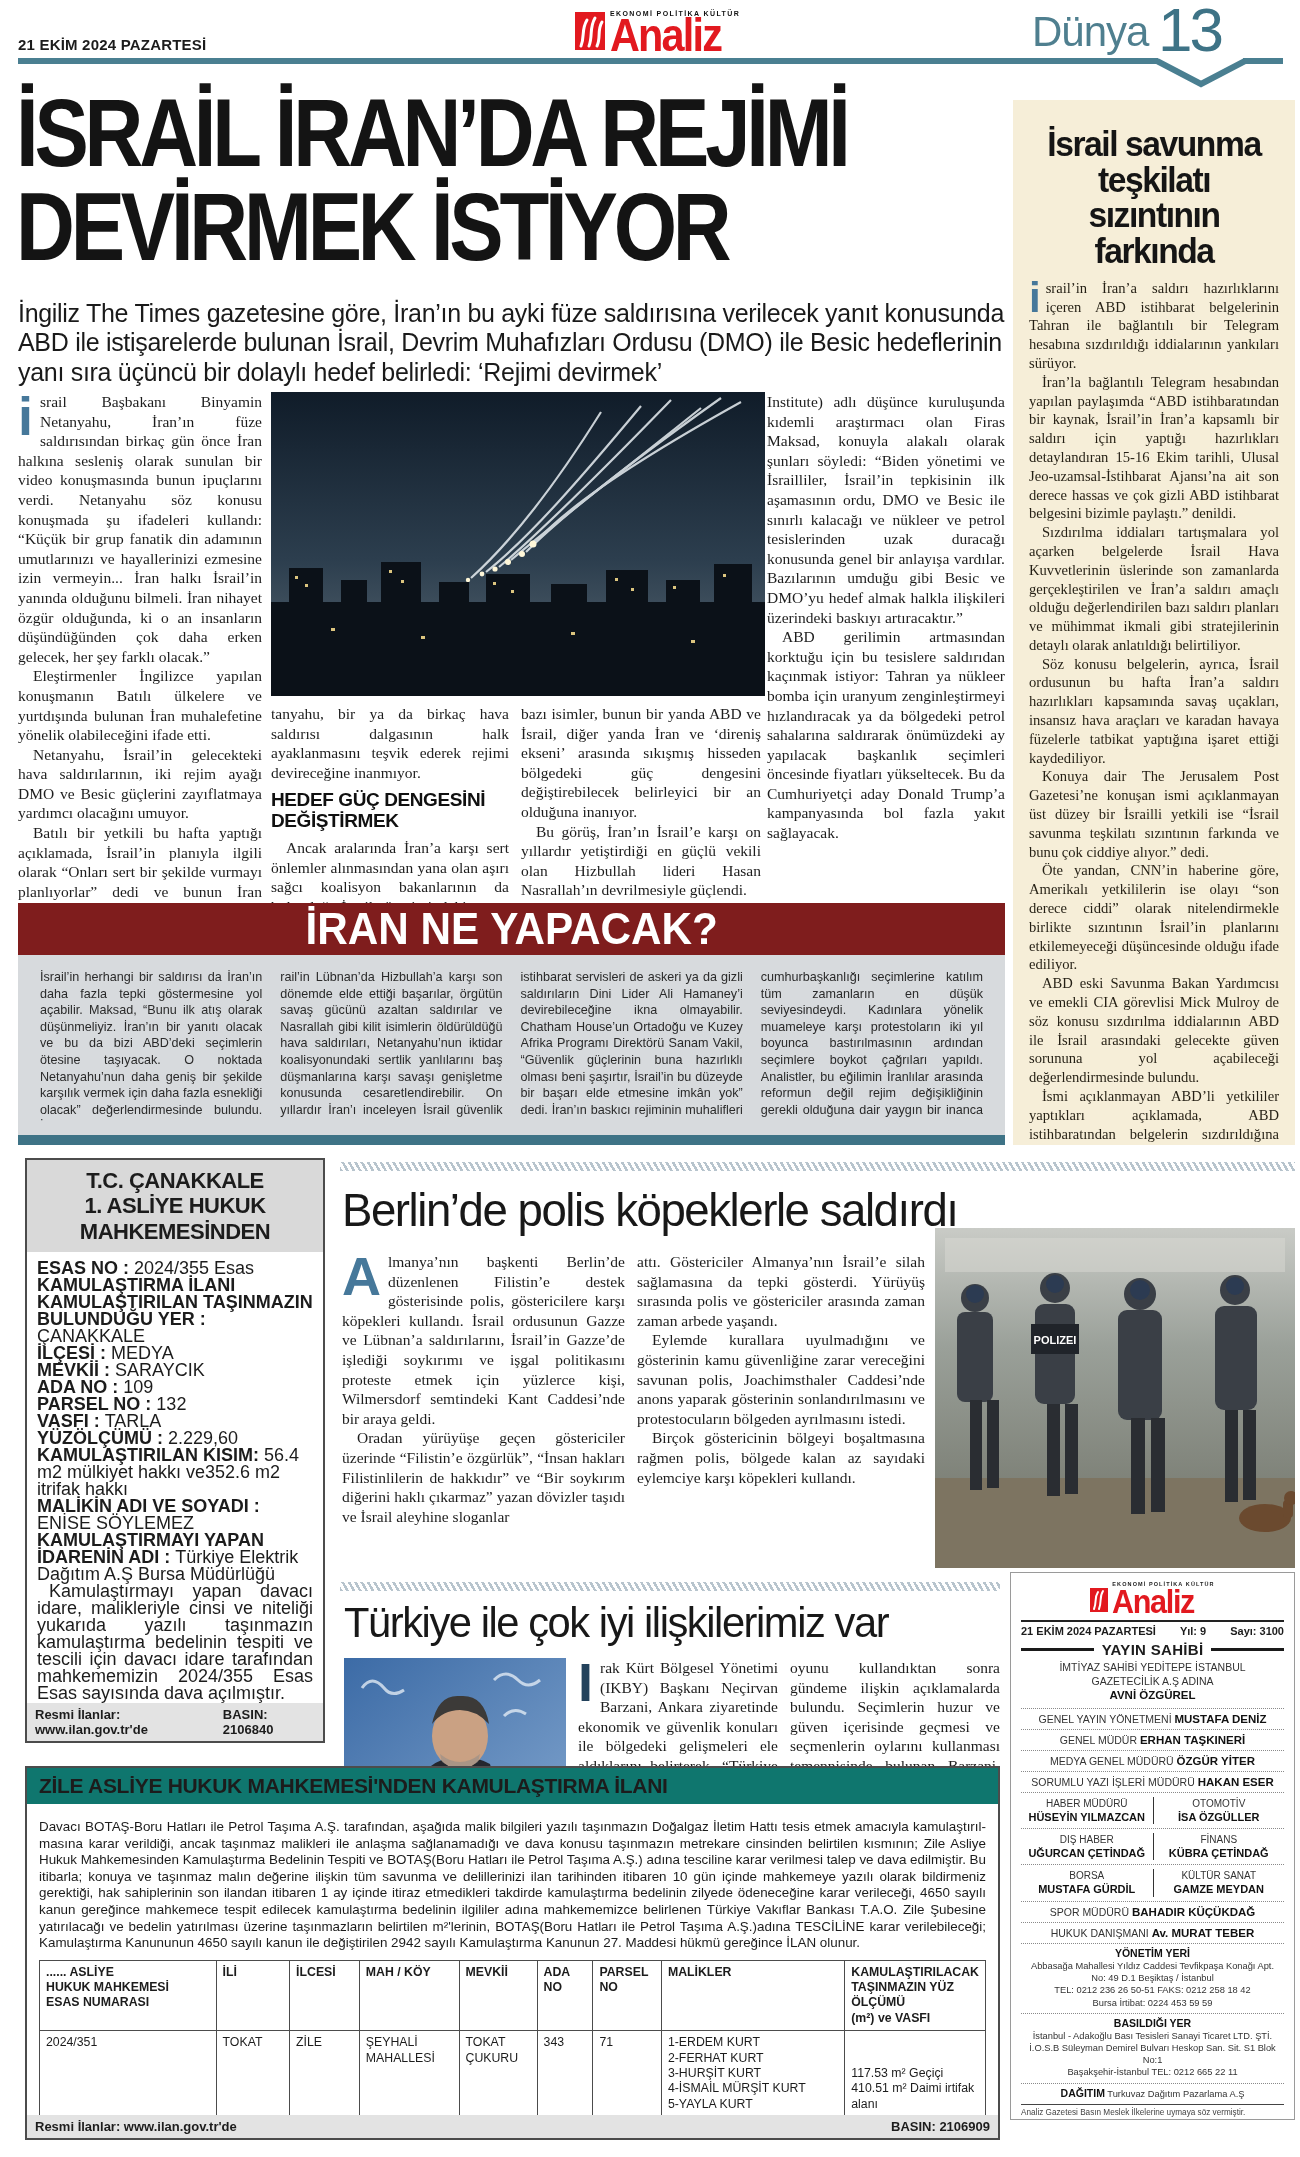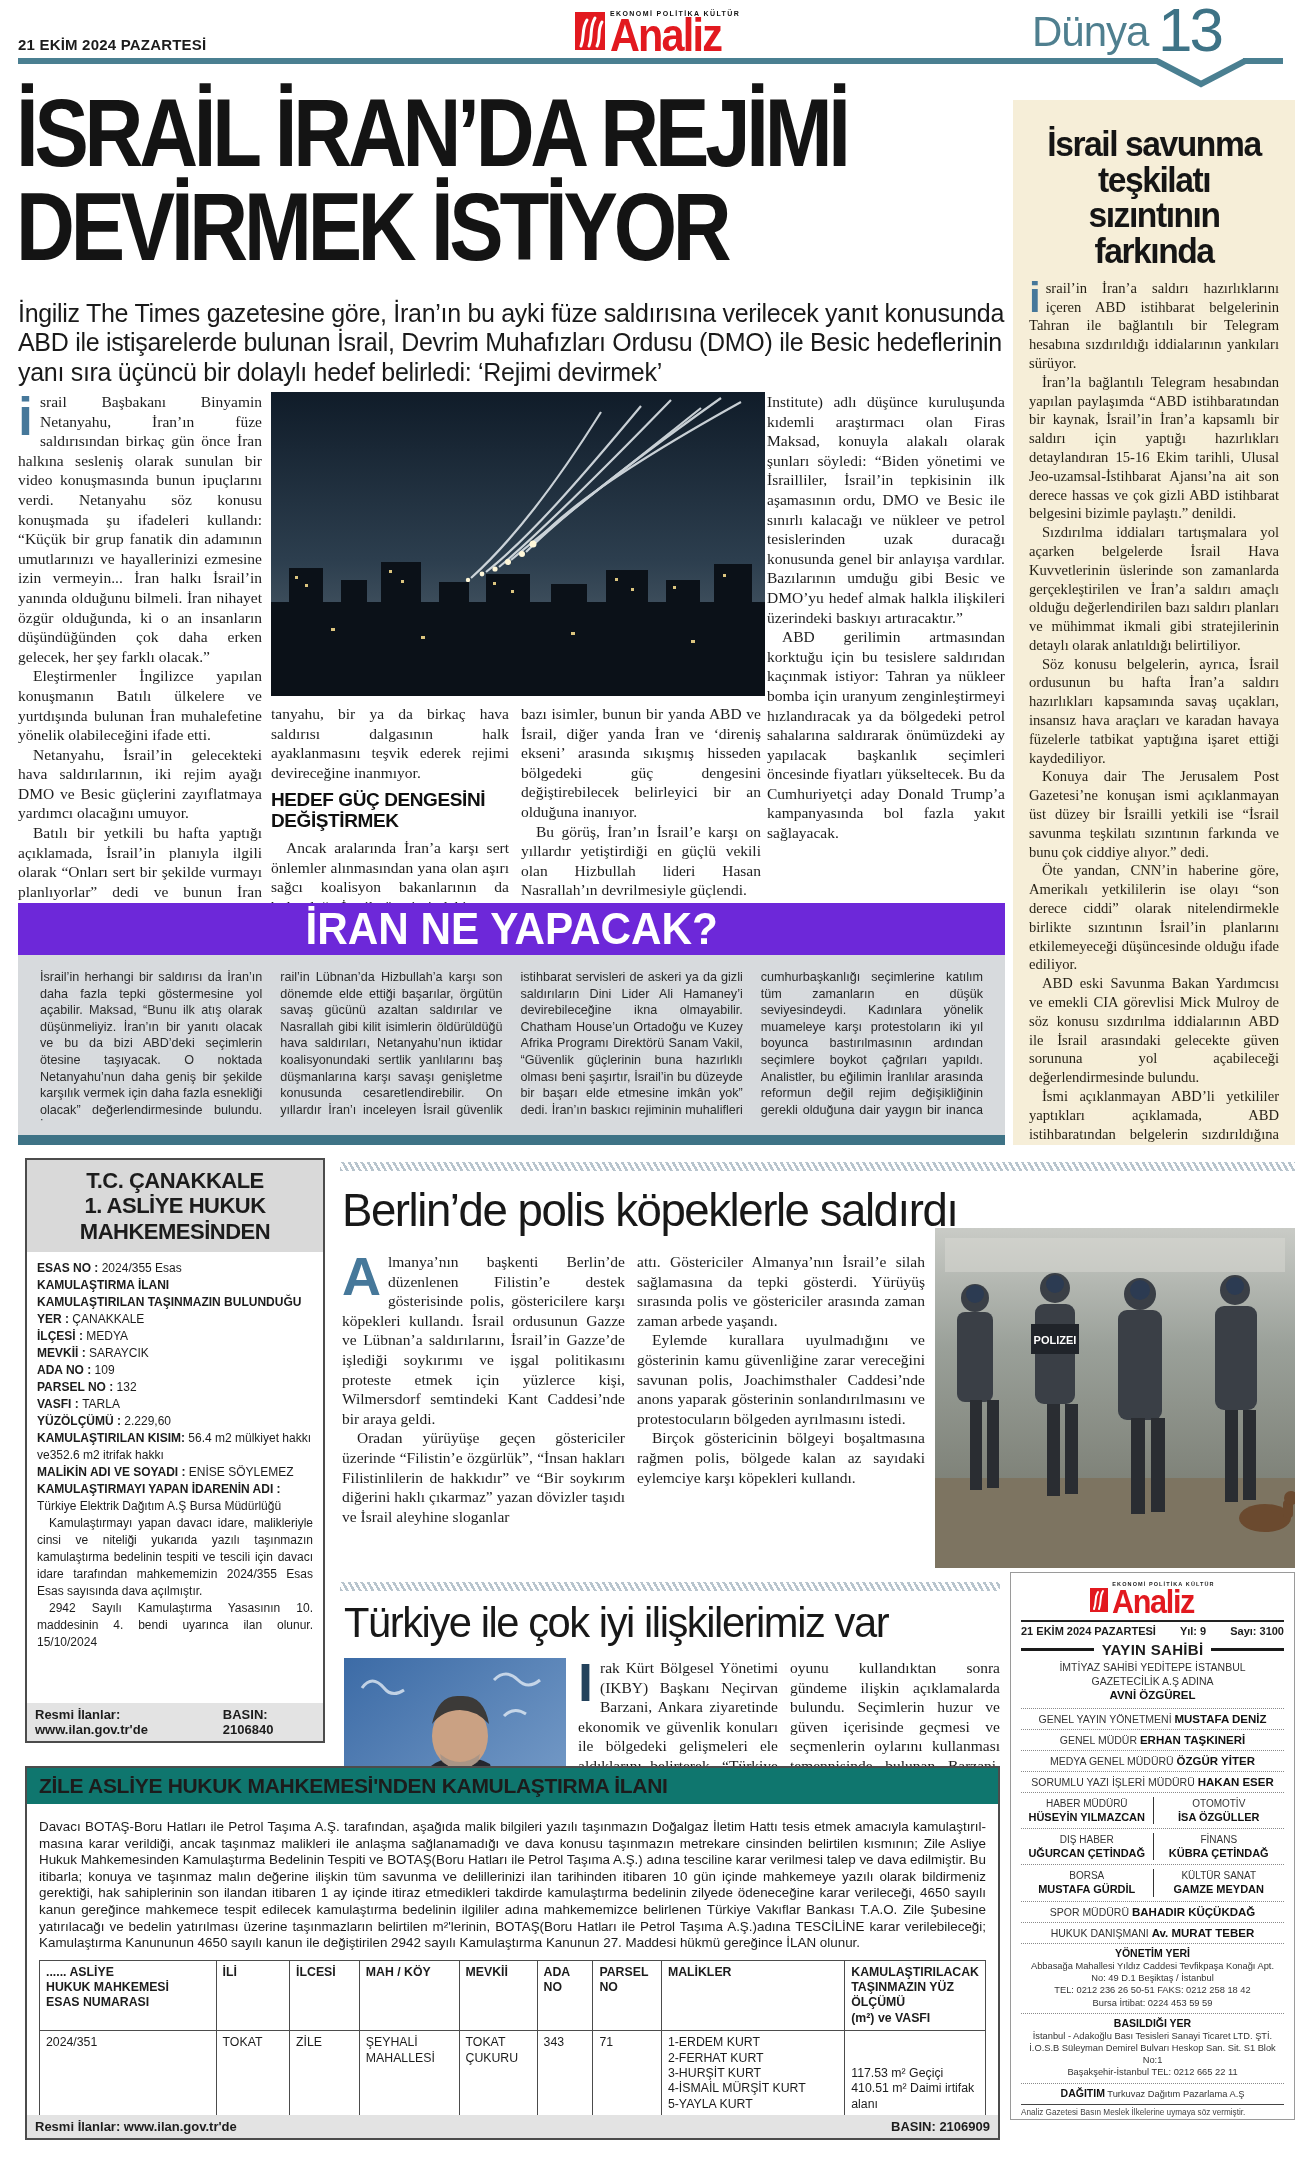--- a/index.html
+++ b/index.html
@@ -25,41 +25,41 @@
             text-align:justify;color:#1d1d1d;overflow:hidden;}
   .serifcol p{margin:0;}
   .serifcol p.ind{text-indent:15px;}
   .dropcap{float:left;font-family:"Liberation Sans",sans-serif;font-weight:bold;font-size:54px;
            line-height:42px;margin:3px 7px 0 0;color:#46789a;}
   .dropcap.dark{color:#23425c;}
   .subhead{font-family:"Liberation Sans",sans-serif;font-weight:bold;font-size:19px;line-height:1.1;
            text-align:left;margin:8px 0 6px 0;color:#101010;letter-spacing:-.4px;}
 
   
-  .iranbox-head{background:#6d28d9;display:flex;align-items:center;justify-content:center;}
+  .iranbox-head{background:#7f1d1d;display:flex;align-items:center;justify-content:center;}
   .iranbox-title{color:#fff;font-weight:bold;font-size:44px;letter-spacing:0px;transform:scaleX(.96);}
   .iranbox-body{background:#d7dadd;display:flex;gap:18px;padding:14px 22px;box-sizing:border-box;}
   .iranbox-col{flex:1;font-size:12.6px;line-height:16.6px;text-align:justify;color:#2a2a2a;overflow:hidden;}
   .iranbox-foot{background:#3e7386;}
 
   
   .sidebar{background:#f6eed8;box-sizing:border-box;padding:26px 16px 10px 16px;overflow:hidden;}
   .sidebar h2{margin:0 0 10px 0;text-align:center;font-size:35px;line-height:1.02;letter-spacing:-1.5px;
               color:#151515;transform:scaleX(.96);}
   .sidebar .body{font-family:"Liberation Serif",serif;font-size:14.6px;line-height:18.8px;
                  text-align:justify;color:#241f14;}
   .sidebar .body p{margin:0;}
   .sidebar .body p.ind{text-indent:13px;}
   .sidebar .dropcap{font-size:42px;line-height:34px;margin:2px 5px 0 0;}
 
   
   .legalbox{border:2px solid #4c4c4c;box-sizing:border-box;background:#fff;overflow:hidden;}
   .legalhead{background:#d9d9d9;text-align:center;font-weight:bold;font-size:22px;line-height:1.15;
              padding:8px 4px;letter-spacing:-.5px;}
-  .legalbody{padding:8px 10px;font-size:12px;line-height:17px;}
+  .legalbody{padding:8px 10px;font-size:18px;line-height:17px;}
   .legalbody .row{margin:0;}
   .legalbody .b{font-weight:bold;}
   .legalbody p{margin:0;text-indent:12px;text-align:justify;}
   .legalfoot{background:#e3e3e3;display:flex;justify-content:space-between;align-items:center;
              font-weight:bold;font-size:13px;padding:4px 8px;}
 
   
   .hatch{height:9px;background:repeating-linear-gradient(60deg,#b7c4cd 0 2.5px,#ffffff 2.5px 5.5px);}
 
   

